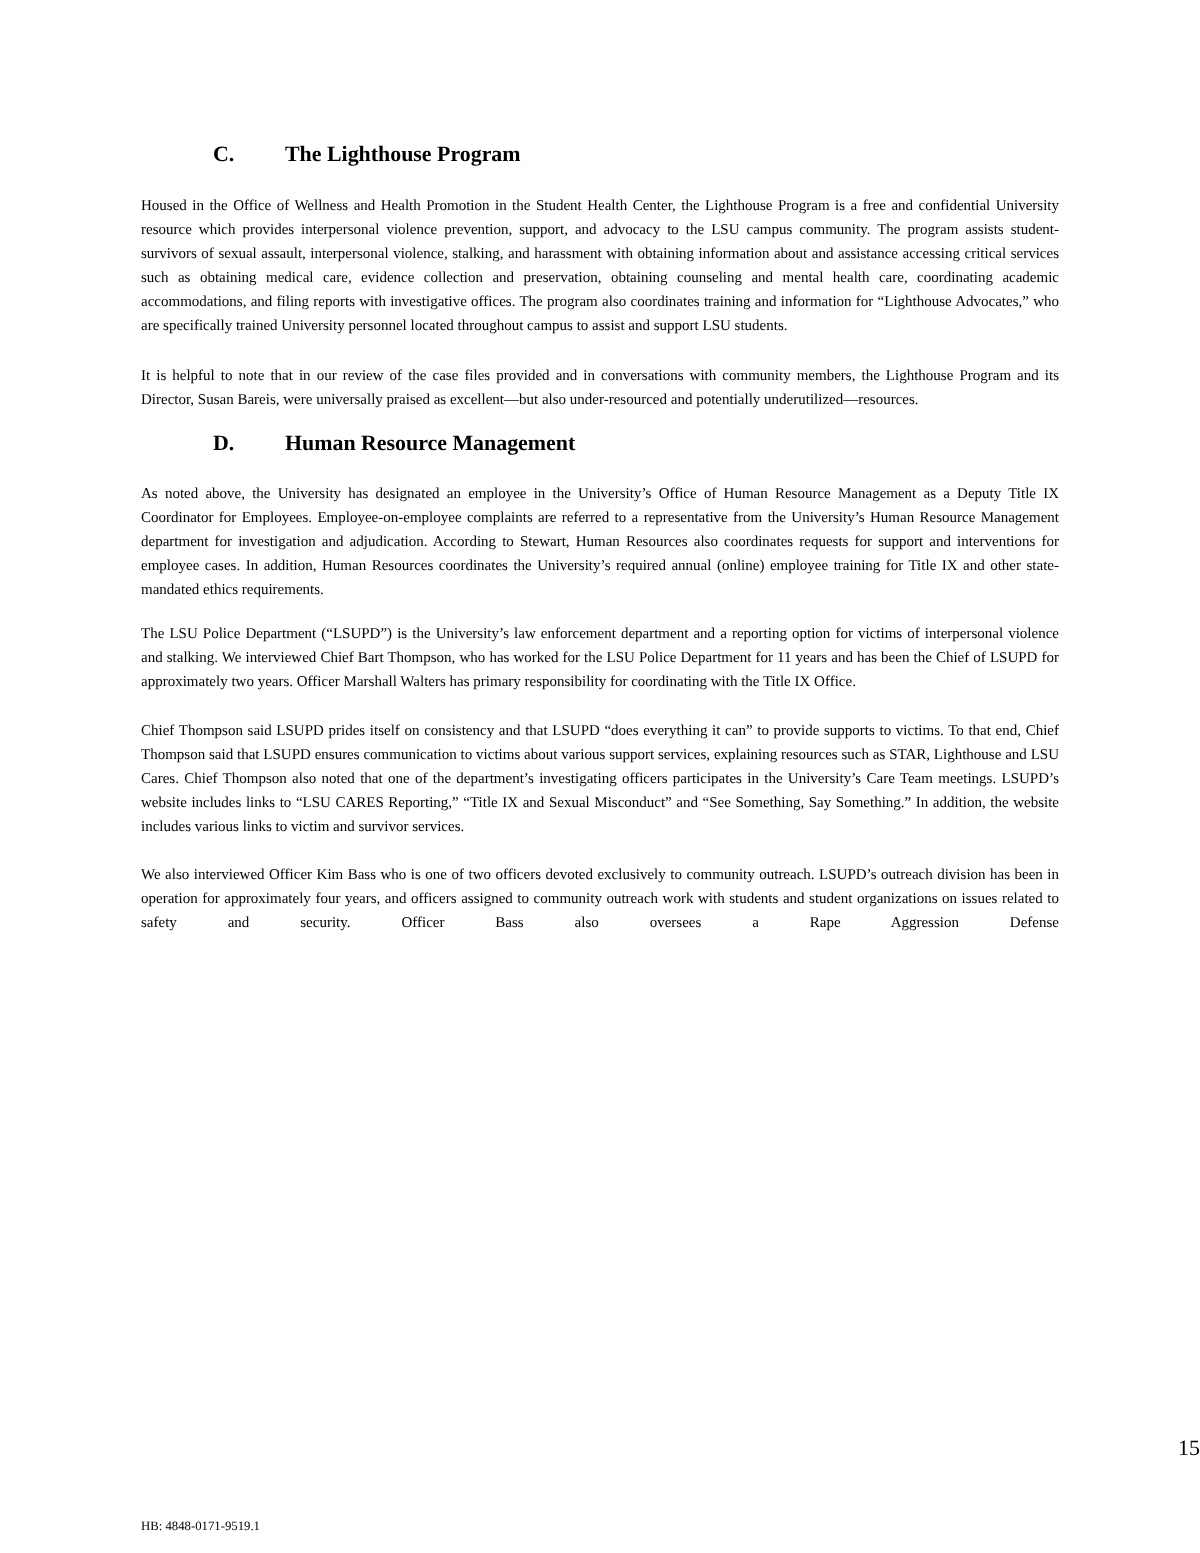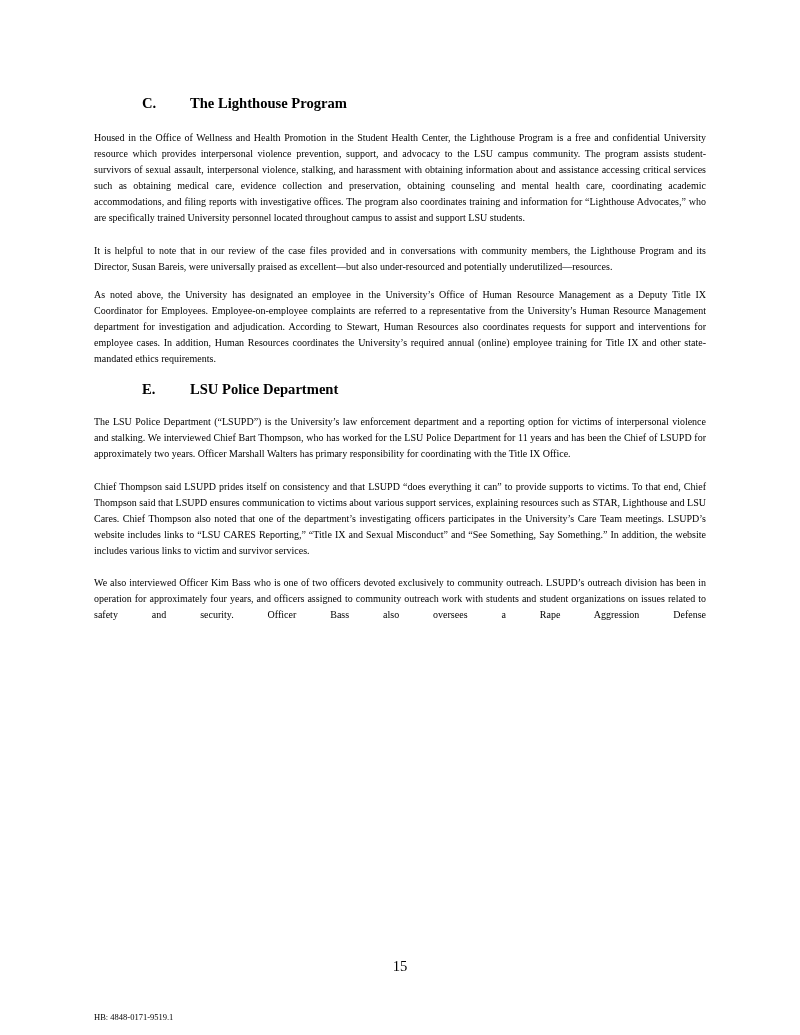--- a/index.html
+++ b/index.html
@@ -17,44 +17,44 @@
       margin: 0; padding-left: 48px; height: 18px;
       white-space: nowrap;
     }
     .heading .letter { display: inline-block; width: 48px; }
     .para {
       font-size: 10px; line-height: 16.1px; text-align: justify;
       margin: 0;
     }
     .page-number {
       position: absolute; left: 0; width: 800px; top: 958px;
-      text-align: center; font-size: 14.6px; line-height: 16px;
+      text-align: right; font-size: 14.6px; line-height: 16px;
     }
     .footer-id {
       position: absolute; left: 94px; top: 1012px;
       font-size: 8.5px; line-height: 10px;
     }
   </style>
 </head>
 <body>
 
 <div class="page">
   <div class="content">
 
     <h3 class="heading" style="margin-bottom:18px;">
       <span class="letter">C.</span><span>The Lighthouse Program</span>
     </h3>
     <p class="para" style="margin-bottom:16px;">Housed in the Office of Wellness and Health Promotion in the Student Health Center, the Lighthouse Program is a free and confidential University resource which provides interpersonal violence prevention, support, and advocacy to the LSU campus community. The program assists student-survivors of sexual assault, interpersonal violence, stalking, and harassment with obtaining information about and assistance accessing critical services such as obtaining medical care, evidence collection and preservation, obtaining counseling and mental health care, coordinating academic accommodations, and filing reports with investigative offices. The program also coordinates training and information for “Lighthouse Advocates,” who are specifically trained University personnel located throughout campus to assist and support LSU students.</p>
     <p class="para" style="margin-bottom:12px;">It is helpful to note that in our review of the case files provided and in conversations with community members, the Lighthouse Program and its Director, Susan Bareis, were universally praised as excellent—but also under-resourced and potentially underutilized—resources.</p>
 
+    <h3 class="heading" style="margin-bottom:17px;">
+      <span class="letter">D.</span><span>Human Resource Management</span>
+    </h3>
     <p class="para" style="margin-bottom:13px;">As noted above, the University has designated an employee in the University’s Office of Human Resource Management as a Deputy Title IX Coordinator for Employees. Employee-on-employee complaints are referred to a representative from the University’s Human Resource Management department for investigation and adjudication. According to Stewart, Human Resources also coordinates requests for support and interventions for employee cases. In addition, Human Resources coordinates the University’s required annual (online) employee training for Title IX and other state-mandated ethics requirements.</p>
 
-    <h3 class="heading" style="margin-bottom:16px;">
-      <span class="letter">E.</span><span>LSU Police Department</span>
-    </h3>
     <p class="para" style="margin-bottom:16px;">The LSU Police Department (“LSUPD”) is the University’s law enforcement department and a reporting option for victims of interpersonal violence and stalking. We interviewed Chief Bart Thompson, who has worked for the LSU Police Department for 11 years and has been the Chief of LSUPD for approximately two years. Officer Marshall Walters has primary responsibility for coordinating with the Title IX Office.</p>
     <p class="para" style="margin-bottom:16px;">Chief Thompson said LSUPD prides itself on consistency and that LSUPD “does everything it can” to provide supports to victims. To that end, Chief Thompson said that LSUPD ensures communication to victims about various support services, explaining resources such as STAR, Lighthouse and LSU Cares. Chief Thompson also noted that one of the department’s investigating officers participates in the University’s Care Team meetings. LSUPD’s website includes links to “LSU CARES Reporting,” “Title IX and Sexual Misconduct” and “See Something, Say Something.” In addition, the website includes various links to victim and survivor services.</p>
     <p class="para" style="text-align-last: justify;">We also interviewed Officer Kim Bass who is one of two officers devoted exclusively to community outreach. LSUPD’s outreach division has been in operation for approximately four years, and officers assigned to community outreach work with students and student organizations on issues related to safety and security. Officer Bass also oversees a Rape Aggression Defense</p>
 
   </div>
 
   <div class="page-number">15</div>
   <div class="footer-id">HB: 4848-0171-9519.1</div>
 </div>
 

